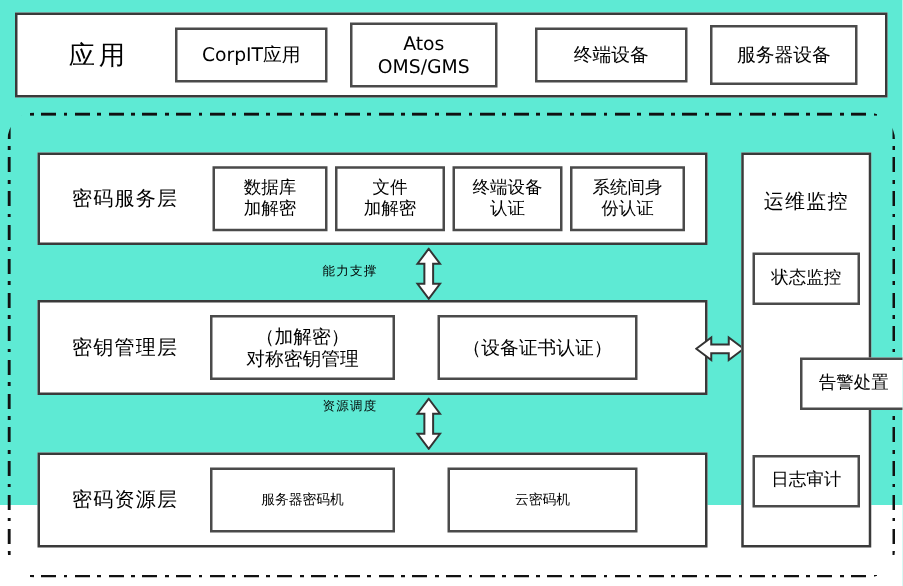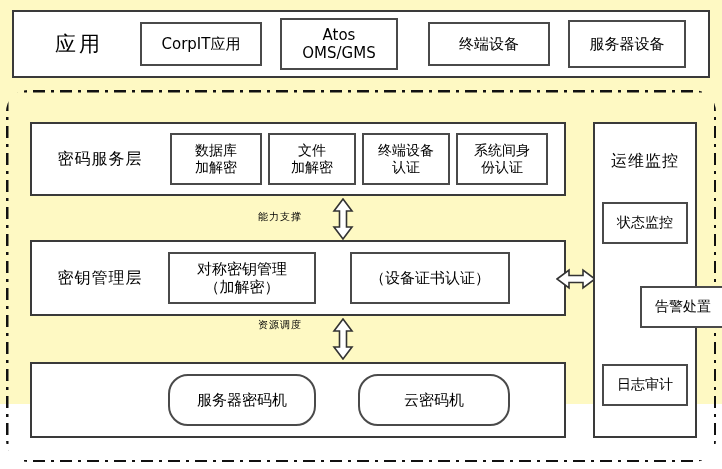--- a/index.html
+++ b/index.html
@@ -11,21 +11,21 @@
     width: 722px;
     height: 469px;
     font-family: "DejaVu Sans", "Liberation Sans", sans-serif;
     color: #000000;
     overflow: hidden;
   }
   #canvas {
     position: relative;
     width: 722px;
     height: 404px;
-    background: #fef9c3;
+    background: #5eead4;
   }
 
   
   .solid-box {
     position: absolute;
     box-sizing: border-box;
     border: 2px solid #3a3a3a;
     background: #ffffff;
   }
   .inner-box {
@@ -109,21 +109,21 @@
   #svc-1 { left: 268px; top: 133px; width: 88px; height: 52px; }
   #svc-2 { left: 362px; top: 133px; width: 88px; height: 52px; }
   #svc-3 { left: 456px; top: 133px; width: 92px; height: 52px; }
 
   
   .key-item { font-size: 15px; }
   #key-0 { left: 168px; top: 252px; width: 148px; height: 52px; }
   #key-1 { left: 350px; top: 252px; width: 160px; height: 52px; }
 
   
-  .res-item { font-size: 15px; border-radius: 20px; }
+  .res-item { font-size: 11px; }
   #res-0 { left: 168px; top: 374px; width: 148px; height: 52px; }
   #res-1 { left: 358px; top: 374px; width: 152px; height: 52px; }
 
   
   #monitor-panel {
     left: 593px;
     top: 122px;
     width: 104px;
     height: 316px;
   }
@@ -224,36 +224,37 @@
   <div class="conn-label" id="conn-label-0">能力支撑</div>
   <svg class="arrow-v" id="arrow-v-0" viewBox="0 0 22 42">
     <polygon points="11,1 20,13 14.5,13 14.5,29 20,29 11,41 2,29 7.5,29 7.5,13 2,13" fill="#ffffff" stroke="#333333" stroke-width="1.6" stroke-linejoin="miter"></polygon>
   </svg>
 
   <div class="solid-box layer-box" id="layer-1"></div>
   <div class="layer-label layer-title" id="layer-1-title">密钥管理层</div>
 
   <div class="inner-box key-item" id="key-0">
     <div>
+      <div>（加解密）</div>
       <div>对称密钥管理</div>
-      <div>（加解密）</div>
     </div>
   </div>
   <div class="inner-box key-item" id="key-1">
     <div>
       <div>（设备证书认证）</div>
     </div>
   </div>
 
   <div class="conn-label" id="conn-label-1">资源调度</div>
   <svg class="arrow-v" id="arrow-v-1" viewBox="0 0 22 42">
     <polygon points="11,1 20,13 14.5,13 14.5,29 20,29 11,41 2,29 7.5,29 7.5,13 2,13" fill="#ffffff" stroke="#333333" stroke-width="1.6" stroke-linejoin="miter"></polygon>
   </svg>
 
   <div class="solid-box layer-box" id="layer-2"></div>
+  <div class="layer-label layer-title" id="layer-2-title">密码资源层</div>
 
   <div class="inner-box res-item" id="res-0">
     <span>服务器密码机</span>
   </div>
   <div class="inner-box res-item" id="res-1">
     <span>云密码机</span>
   </div>
 
   <svg class="arrow-h" viewBox="0 0 40 22">
     <polygon points="1,11 13,2 13,7.5 27,7.5 27,2 39,11 27,20 27,14.5 13,14.5 13,20" fill="#ffffff" stroke="#333333" stroke-width="1.6" stroke-linejoin="miter"></polygon>

